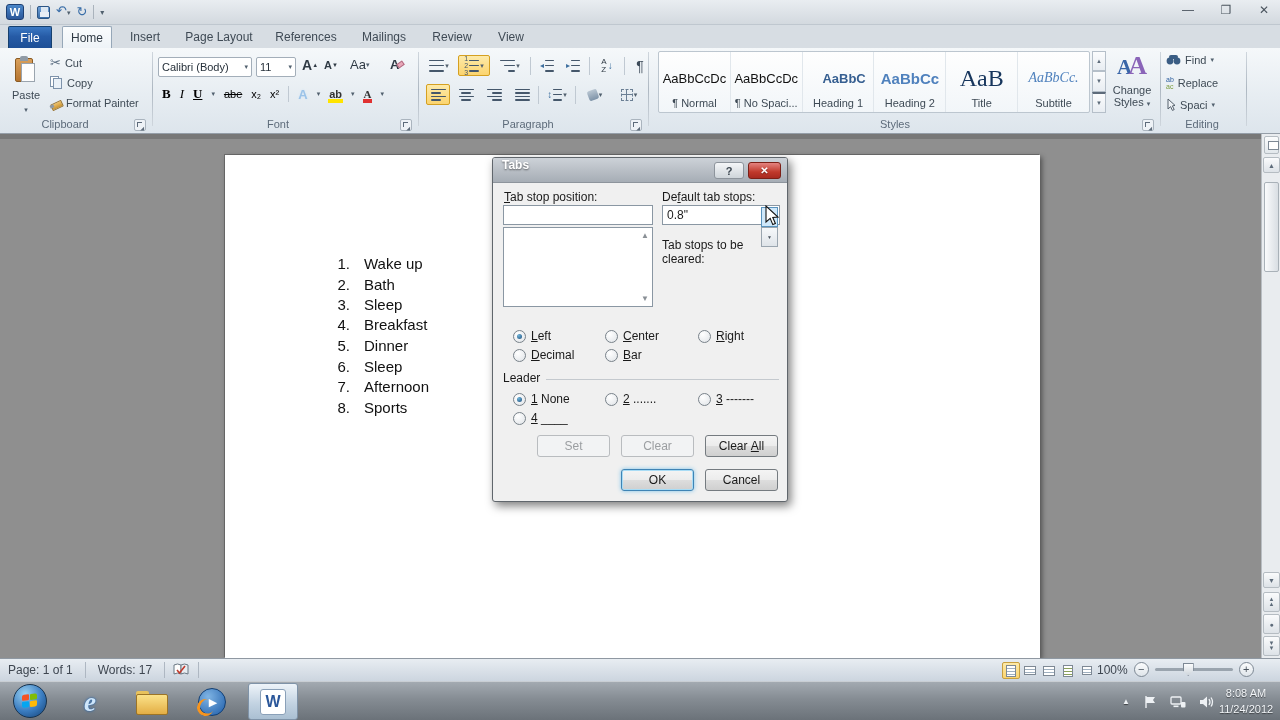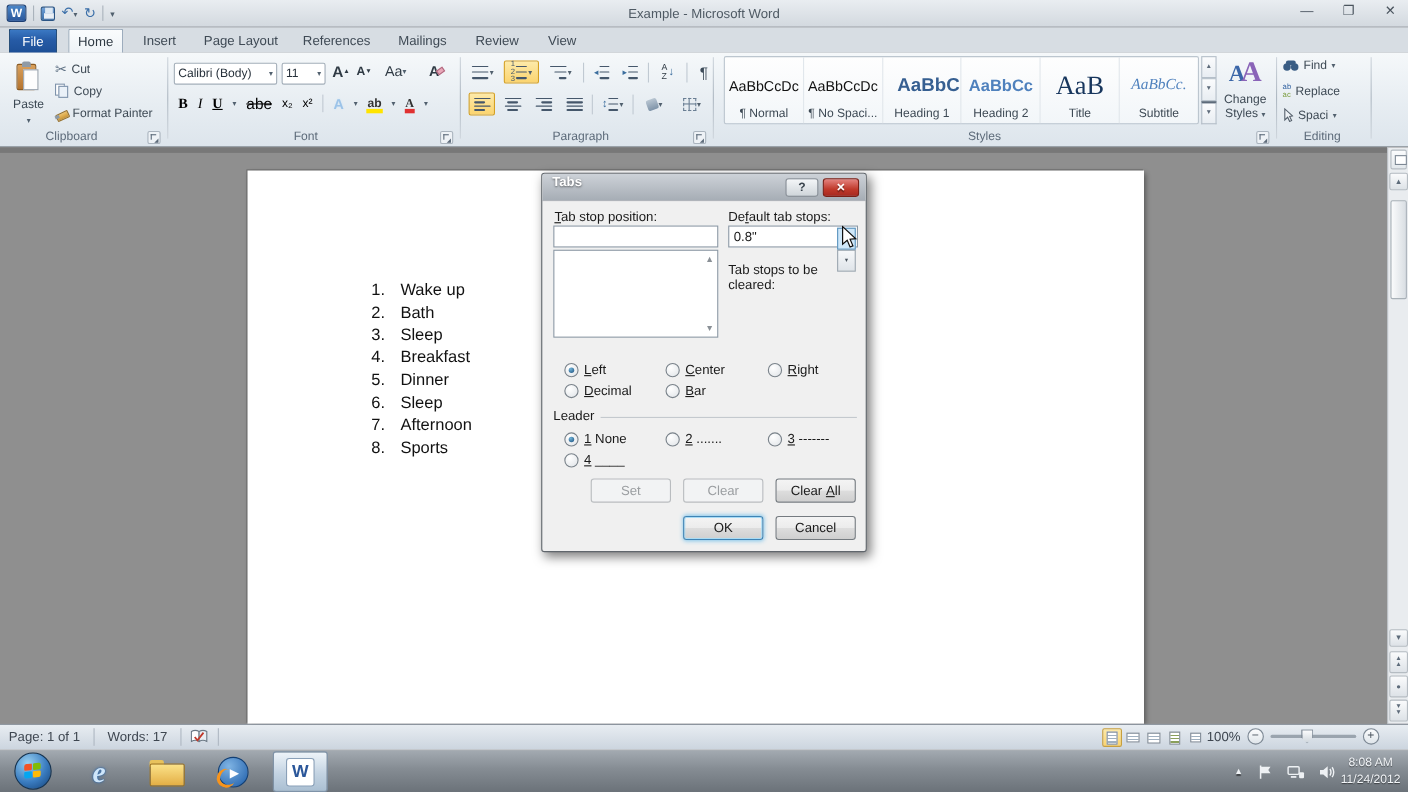--- a/index.html
+++ b/index.html
@@ -236,21 +236,20 @@
   <div class="titlebar">
     <div class="qat">
       <span class="wlogo">W</span>
       <span class="qsep"></span>
       <span class="floppy"></span>
       <span class="qbtn">↶<span class="caret">▾</span></span>
       <span class="qbtn">↻</span>
       <span class="qsep"></span>
       <span class="caret" style="font-size:8px;color:#51606e;">▾</span>
     </div>
-    <span class="tbar-title">Example  -  Microsoft Word</span>
     <div class="winbtns">
       <span>—</span>
       <span>❐</span>
       <span>✕</span>
     </div>
   </div>
 
   <div class="tabrow">
     <span class="rtab file" style="left:8px;width:44px;">File</span>
     <span class="rtab active" style="left:62px;width:50px;">Home</span>
@@ -311,21 +310,21 @@
     <span class="fbtn abs" style="left:350px;top:9px;font-size:13px;">Aa<span class="caret">▾</span></span>
     <span class="fbtn abs" style="left:390px;top:9px;font-size:13px;">
         <b>A</b>
         <span style="display:inline-block;width:7px;height:5px;background:#e8a7b8;border:1px solid #b06a80;transform:rotate(-35deg);margin-left:-2px;"></span>
       </span>
     <div class="rrow" style="left:162px;top:38px;gap:9px;font-size:13px;">
       <span class="bold">B</span>
       <span class="ital">I</span>
       <span class="bold undl">U</span>
         <span class="caret">▾</span>
-      <span class="strike" style="font-size:14px;">abe</span>
+      <span class="strike" style="font-size:11px;">abe</span>
       <span style="font-size:11px;">x₂</span>
       <span style="font-size:11px;">x²</span>
       <span style="width:1px;height:16px;background:#c0c9d2;"></span>
       <span class="glowA" style="font-size:13px;">A</span>
         <span class="caret">▾</span>
       <span class="hlbar">ab</span>
         <span class="caret">▾</span>
       <span class="hlbar fcbar bold">A</span>
         <span class="caret">▾</span>
     </div>
@@ -444,21 +443,21 @@
     <div class="gallery">
       <div class="stylecell">
         <span class="sprev" style="font-size:13px;color:#111;">AaBbCcDc</span>
         <span class="slab">¶ Normal</span>
       </div>
       <div class="stylecell">
         <span class="sprev" style="font-size:13px;color:#111;">AaBbCcDc</span>
         <span class="slab">¶ No Spaci...</span>
       </div>
       <div class="stylecell">
-        <span class="sprev" style="font-size:17px;font-weight:bold;color:#365f91;margin-left:12px;">AaBbC</span>
+        <span class="sprev" style="font-size:13px;font-weight:bold;color:#365f91;margin-left:12px;">AaBbC</span>
         <span class="slab">Heading 1</span>
       </div>
       <div class="stylecell">
         <span class="sprev" style="font-size:15px;font-weight:bold;color:#4f81bd;">AaBbCc</span>
         <span class="slab">Heading 2</span>
       </div>
       <div class="stylecell">
         <span class="sprev" style="font-size:24px;color:#17365d;font-family:'Liberation Serif',serif;">AaB</span>
         <span class="slab">Title</span>
       </div>

